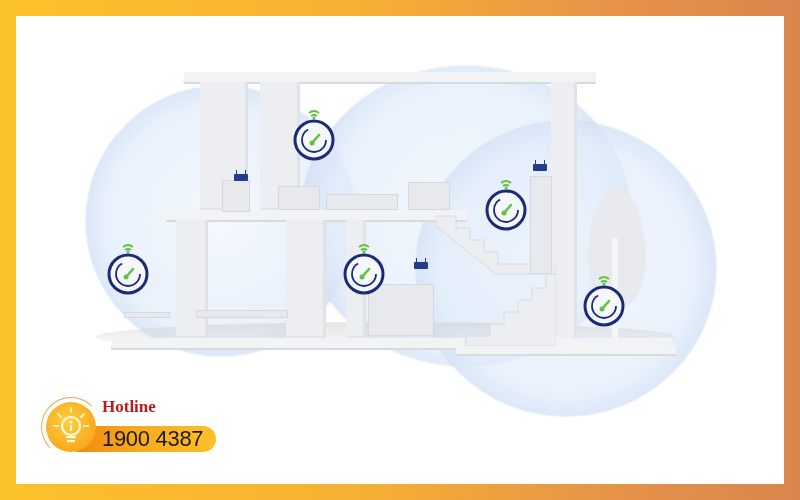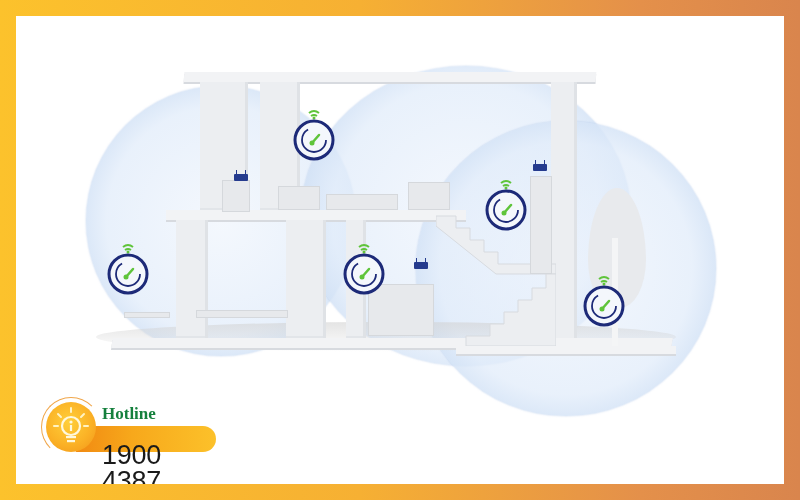--- a/index.html
+++ b/index.html
@@ -41,25 +41,25 @@
   .gauge svg { display: block; }
   .hotline {
     position: absolute; left: 30px; top: 376px; width: 170px; height: 66px;
   }
   .hot-pill {
     position: absolute; left: 30px; top: 34px; width: 140px; height: 26px;
     background: linear-gradient(90deg, #f18a12 0%, #f7a81b 40%, #fcc12a 100%);
     border-radius: 0 13px 13px 0;
   }
   .hot-label {
-    position: absolute; left: 56px; top: 12px; font-family: "Liberation Serif", serif;
-    font-size: 17px; font-weight: bold; color: #15803d;
+    position: absolute; left: 56px; top: 5px; font-family: "Liberation Serif", serif;
+    font-size: 17px; font-weight: bold; color: #b91c1c;
   }
   .hot-number {
-    position: absolute; left: 56px; top: 50px; font-size: 27px; color: #1a1a1a; letter-spacing: -0.3px; line-height: 26px;
+    position: absolute; left: 56px; top: 34px; font-size: 22px; color: #1a1a1a; letter-spacing: -0.3px; line-height: 26px;
   }
   .bulb-circle {
     position: absolute; left: 0px; top: 10px; width: 50px; height: 50px; border-radius: 50%;
     background: radial-gradient(circle at 45% 40%, #ffcf3a 0%, #fbb226 55%, #f29418 100%);
   }
   .bulb-arc {
     position: absolute; left: -5px; top: 5px; width: 58px; height: 58px; border-radius: 50%;
     border: 1px solid #f0a64a; border-right-color: transparent; border-bottom-color: transparent;
   }
 </style>

